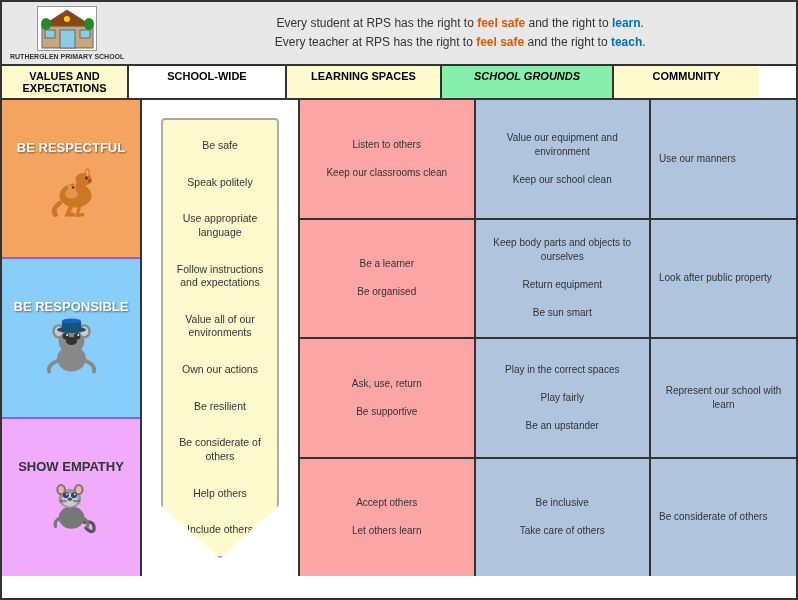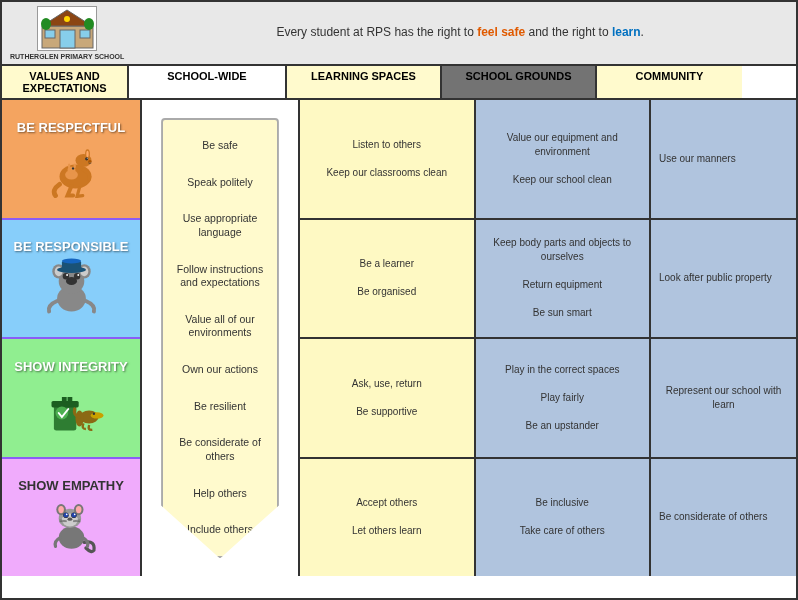--- a/index.html
+++ b/index.html
@@ -66,21 +66,21 @@
     .col-hdr {
       text-align: center;
       font-weight: bold;
       font-size: 11px;
       padding: 4px 2px;
       border-right: 2px solid #333;
     }
     .col-hdr:last-child { border-right: none; }
     .col-school-wide { background: #fff; width: 158px; }
     .col-learning { background: #fffacd; width: 155px; }
-    .col-grounds { background: #737373; width: 155px; }
+    .col-grounds { background: #86efac; width: 172px; font-style: italic; }
     .col-community { background: #fffacd; width: 145px; }
     .col-left { background: #fffacd; width: 140px; }
 
     
     .main-grid {
       display: flex;
       height: 476px;
     }
 
     
@@ -184,21 +184,21 @@
     }
 
     
     .learning-cell {
       flex: 1;
       border-bottom: 2px solid #333;
       display: flex;
       align-items: center;
       justify-content: center;
       padding: 6px 8px;
-      background: #fef9c3;
+      background: #fca5a5;
     }
     .learning-cell:last-child { border-bottom: none; }
     .learning-text {
       font-size: 10px;
       text-align: center;
       color: #333;
       line-height: 1.4;
     }
 
     
@@ -226,20 +226,23 @@
         <ellipse cx="6" cy="16" rx="5" ry="6" fill="#228B22"></ellipse>
         <ellipse cx="49" cy="16" rx="5" ry="6" fill="#228B22"></ellipse>
       </svg>
     </div>
     <div class="school-name">RUTHERGLEN PRIMARY SCHOOL</div>
   </div>
   <div class="header-text">
     <div>
       <span>Every student at RPS has the right to </span><span class="feel-safe">feel safe</span><span> and the right to </span><span class="learn">learn</span><span>.</span>
     </div>
+    <div>
+      <span>Every teacher at RPS has the right to </span><span class="feel-safe">feel safe</span><span> and the right to </span><span class="learn">teach</span><span>.</span>
+    </div>
   </div>
 </div>
 
 <div class="col-headers">
   <div class="col-hdr col-left" style="width:127px; background:#fffacd;">VALUES AND EXPECTATIONS</div>
   <div class="col-hdr col-school-wide">SCHOOL-WIDE</div>
   <div class="col-hdr col-learning">LEARNING SPACES</div>
   <div class="col-hdr col-grounds">SCHOOL GROUNDS</div>
   <div class="col-hdr col-community">COMMUNITY</div>
 </div>
@@ -305,44 +308,20 @@
 
         <ellipse cx="40" cy="16" rx="18" ry="4" fill="#1a5276"></ellipse>
         <rect x="28" y="5" width="24" height="12" fill="#1a5276" rx="2"></rect>
         <ellipse cx="40" cy="5" rx="12" ry="3" fill="#1565C0"></ellipse>
 
         <path d="M22,55 Q10,60 12,68" stroke="#888" stroke-width="5" fill="none" stroke-linecap="round"></path>
         <path d="M58,55 Q70,60 68,68" stroke="#888" stroke-width="5" fill="none" stroke-linecap="round"></path>
       </svg>
     </div>
 
-    <div class="value-cell integrity">
-      <div class="value-title">SHOW INTEGRITY</div>
-
-      <svg class="animal-svg" viewBox="0 0 80 75">
-
-        <rect x="18" y="35" width="28" height="32" fill="#2e7d32" rx="3"></rect>
-        <rect x="15" y="30" width="34" height="8" fill="#1b5e20" rx="2"></rect>
-        <circle cx="28" cy="45" r="8" fill="#4CAF50"></circle>
-        <path d="M24,45 L28,50 L36,40" stroke="white" stroke-width="2.5" fill="none" stroke-linecap="round"></path>
-        <rect x="28" y="25" width="6" height="7" fill="#1b5e20"></rect>
-        <rect x="35" y="25" width="6" height="7" fill="#1b5e20"></rect>
-
-        <ellipse cx="62" cy="50" rx="12" ry="8" fill="#8B6914"></ellipse>
-        <ellipse cx="72" cy="48" rx="8" ry="4" fill="#c8a000"></ellipse>
-        <ellipse cx="50" cy="52" rx="5" ry="10" fill="#8B6914"></ellipse>
-
-        <path d="M50,50 Q42,48 44,40" stroke="#8B6914" stroke-width="4" fill="none" stroke-linecap="round"></path>
-
-        <circle cx="68" cy="46" r="1.5" fill="#333"></circle>
-
-        <path d="M55,58 Q52,65 58,65" stroke="#8B6914" stroke-width="3" fill="none"></path>
-        <path d="M62,60 Q60,67 66,66" stroke="#8B6914" stroke-width="3" fill="none"></path>
-      </svg>
-    </div>
 
     <div class="value-cell empathy">
       <div class="value-title" style="color:#333; text-shadow: none;">SHOW EMPATHY</div>
 
       <svg class="animal-svg" viewBox="0 0 80 75">
 
         <ellipse cx="40" cy="52" rx="16" ry="14" fill="#777"></ellipse>
 
         <path d="M56,58 Q70,55 68,68 Q65,72 58,65" stroke="#555" stroke-width="4" fill="none" stroke-linecap="round"></path>
 

